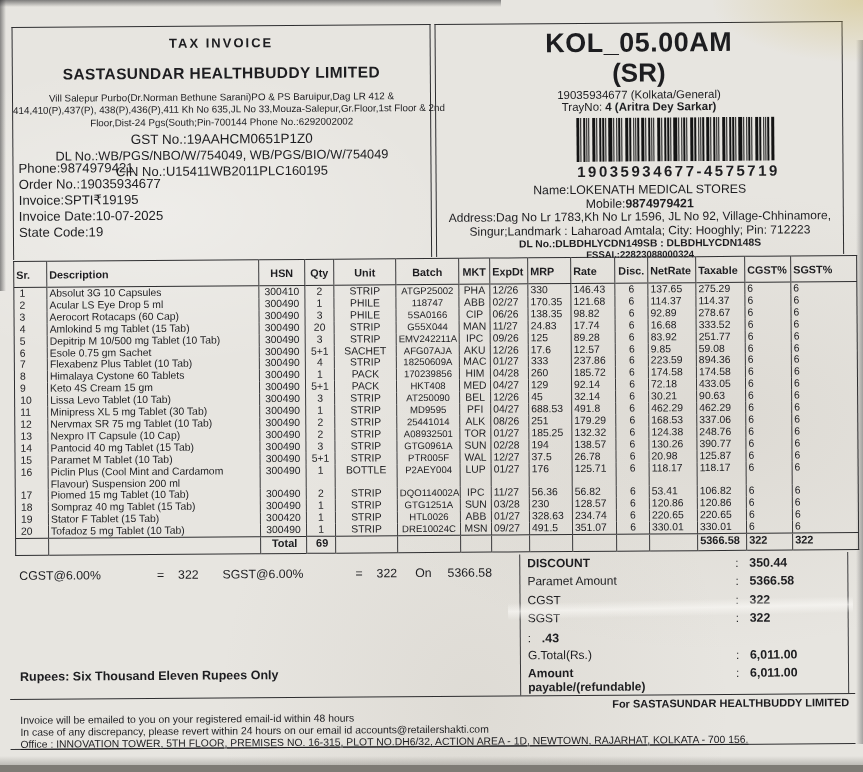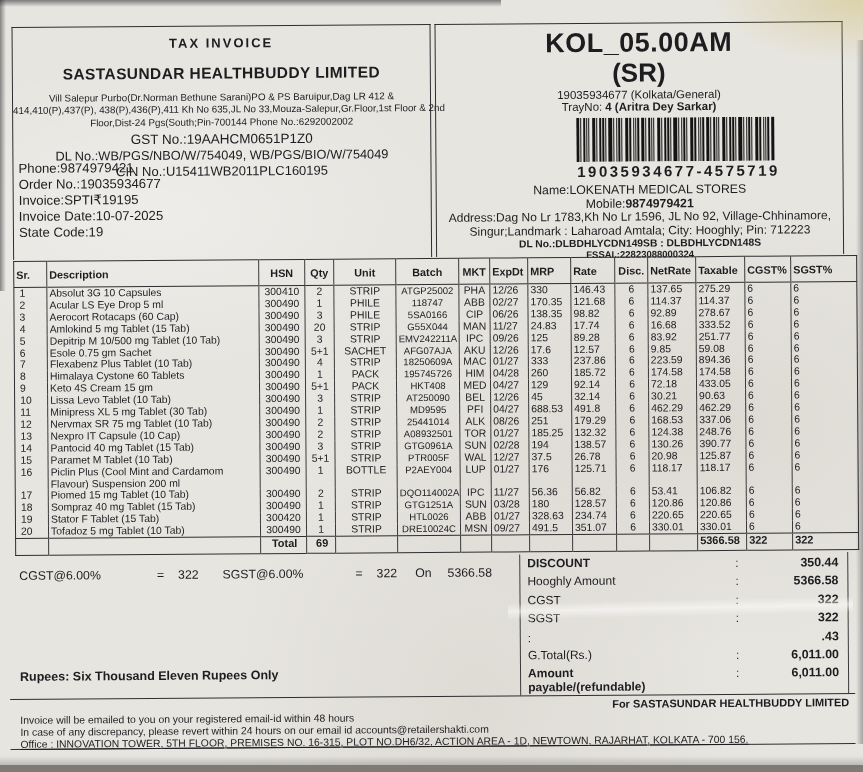--- a/index.html
+++ b/index.html
@@ -59,21 +59,21 @@
   .taxline{position:absolute;left:18px;top:566px;display:flex;font-size:12.3px;white-space:nowrap;}
   .taxline .t2{margin-left:56px}.taxline .t3{margin-left:14px}.taxline .t4{margin-left:24px}
   .taxline .t5{margin-left:52px}.taxline .t6{margin-left:14px}.taxline .t7{margin-left:18px}
   .taxline .t8{margin-left:16px}
 
   .summary{position:absolute;left:518px;top:555px;width:329px;height:141px;box-sizing:border-box;
            border-left:1.4px solid #3a3a3c;border-right:1.4px solid #3a3a3c;padding:3px 9px 0 7px;}
   .srow{display:flex;min-height:18.4px;align-items:flex-start;font-size:12px;}
   .srow .slabel{flex:0 0 208px;white-space:pre-line;line-height:13.5px;}
   .srow .scolon{flex:0 0 14px;}
-  .srow .sval{flex:1;text-align:right;font-weight:700;font-size:12.4px;}
+  .srow .sval{flex:1;text-align:left;font-weight:700;font-size:12.4px;}
   .srow.boldlabel .slabel{font-weight:700;}
 
   .words{position:absolute;left:18px;top:667px;font-size:12.5px;font-weight:700;}
 
   .footerbox{position:absolute;left:8px;top:696px;width:845px;height:51px;box-sizing:border-box;
              border-top:1.6px solid #2e2e30;border-bottom:1.6px solid #2e2e30;padding:2px 6px 0 10px;}
   .sig{text-align:right;font-size:11px;font-weight:700;margin-bottom:1px;}
   .note{font-size:10.4px;line-height:11.9px;}
   .note.u{text-decoration:underline;}
 
@@ -360,21 +360,21 @@
               <td>894.36</td>
               <td>6</td>
               <td>6</td>
             </tr>
             <tr>
               <td>8</td>
               <td>Himalaya Cystone 60 Tablets</td>
               <td>300490</td>
               <td>1</td>
               <td>PACK</td>
-              <td>195745726</td>
+              <td>170239856</td>
               <td>HIM</td>
               <td>04/28</td>
               <td>260</td>
               <td>185.72</td>
               <td>6</td>
               <td>174.58</td>
               <td>174.58</td>
               <td>6</td>
               <td>6</td>
             </tr>
@@ -533,21 +533,21 @@
             </tr>
             <tr>
               <td>18</td>
               <td>Sompraz 40 mg Tablet (15 Tab)</td>
               <td>300490</td>
               <td>1</td>
               <td>STRIP</td>
               <td>GTG1251A</td>
               <td>SUN</td>
               <td>03/28</td>
-              <td>180</td>
+              <td>230</td>
               <td>128.57</td>
               <td>6</td>
               <td>120.86</td>
               <td>120.86</td>
               <td>6</td>
               <td>6</td>
             </tr>
             <tr>
               <td>19</td>
               <td>Stator F Tablet (15 Tab)</td>
@@ -615,21 +615,21 @@
         <span class="t8">5366.58</span>
       </div>
 
       <div class="summary" id="summary">
           <div class="srow boldlabel">
             <div class="slabel">DISCOUNT</div>
             <div class="scolon">:</div>
             <div class="sval">350.44</div>
           </div>
           <div class="srow">
-            <div class="slabel">Hooghly Amount</div>
+            <div class="slabel">Paramet Amount</div>
             <div class="scolon">:</div>
             <div class="sval">5366.58</div>
           </div>
           <div class="srow">
             <div class="slabel">CGST</div>
             <div class="scolon">:</div>
             <div class="sval">322</div>
           </div>
           <div class="srow">
             <div class="slabel">SGST</div>

